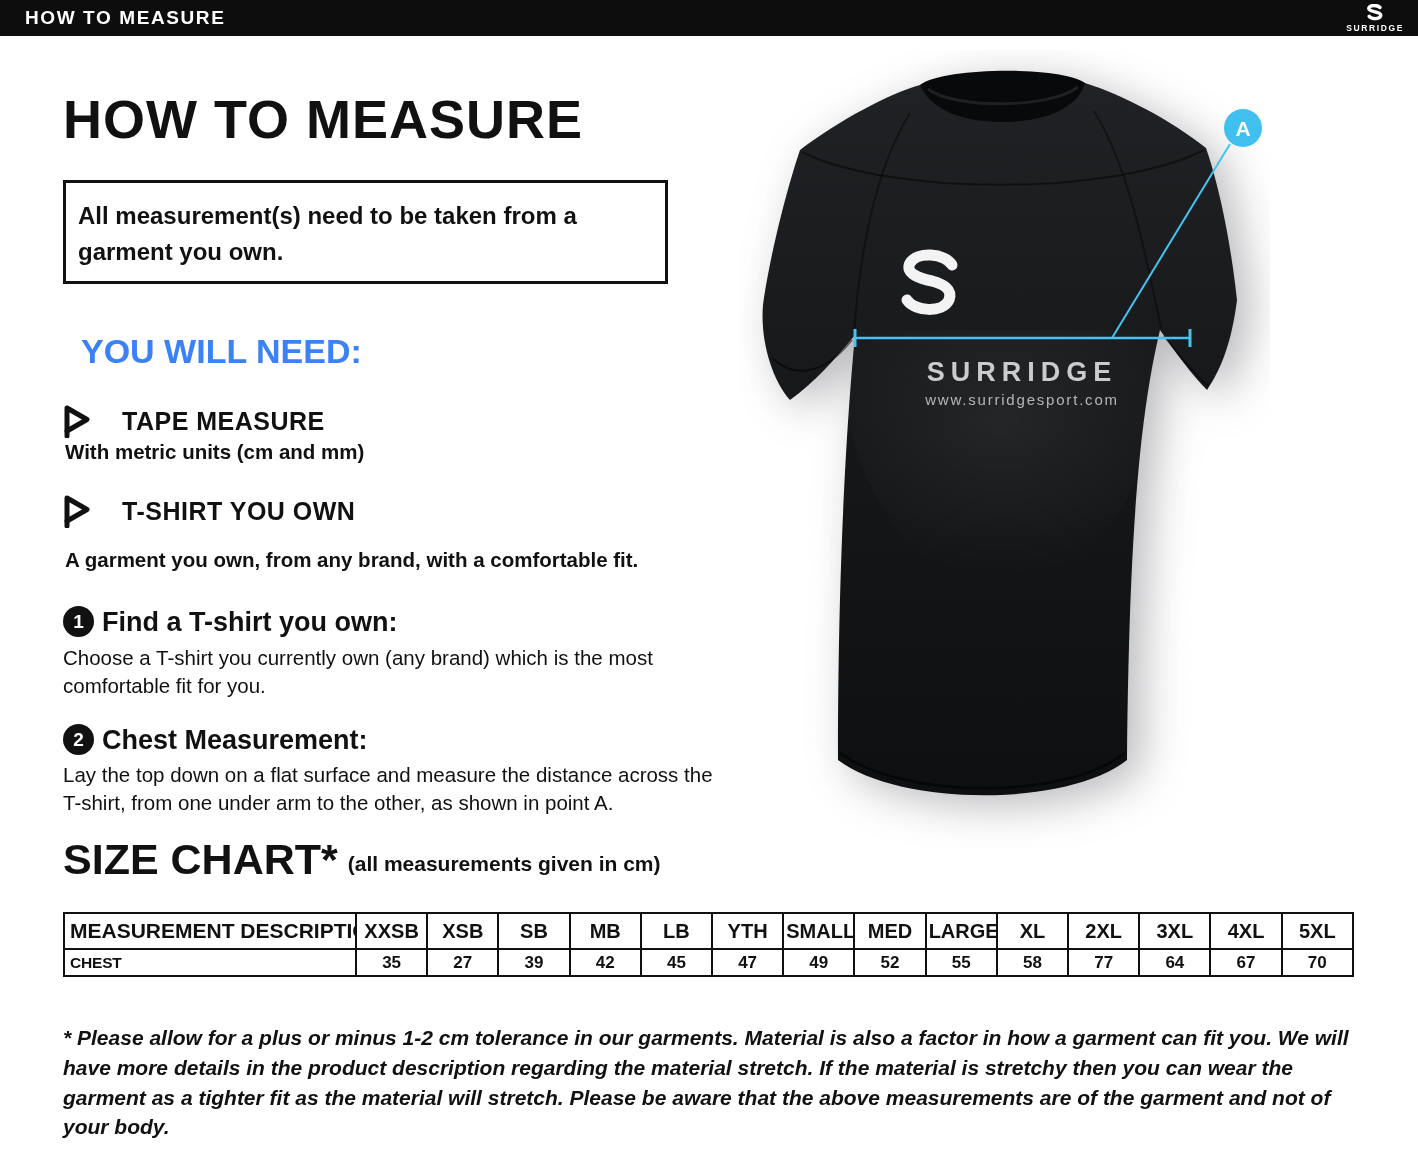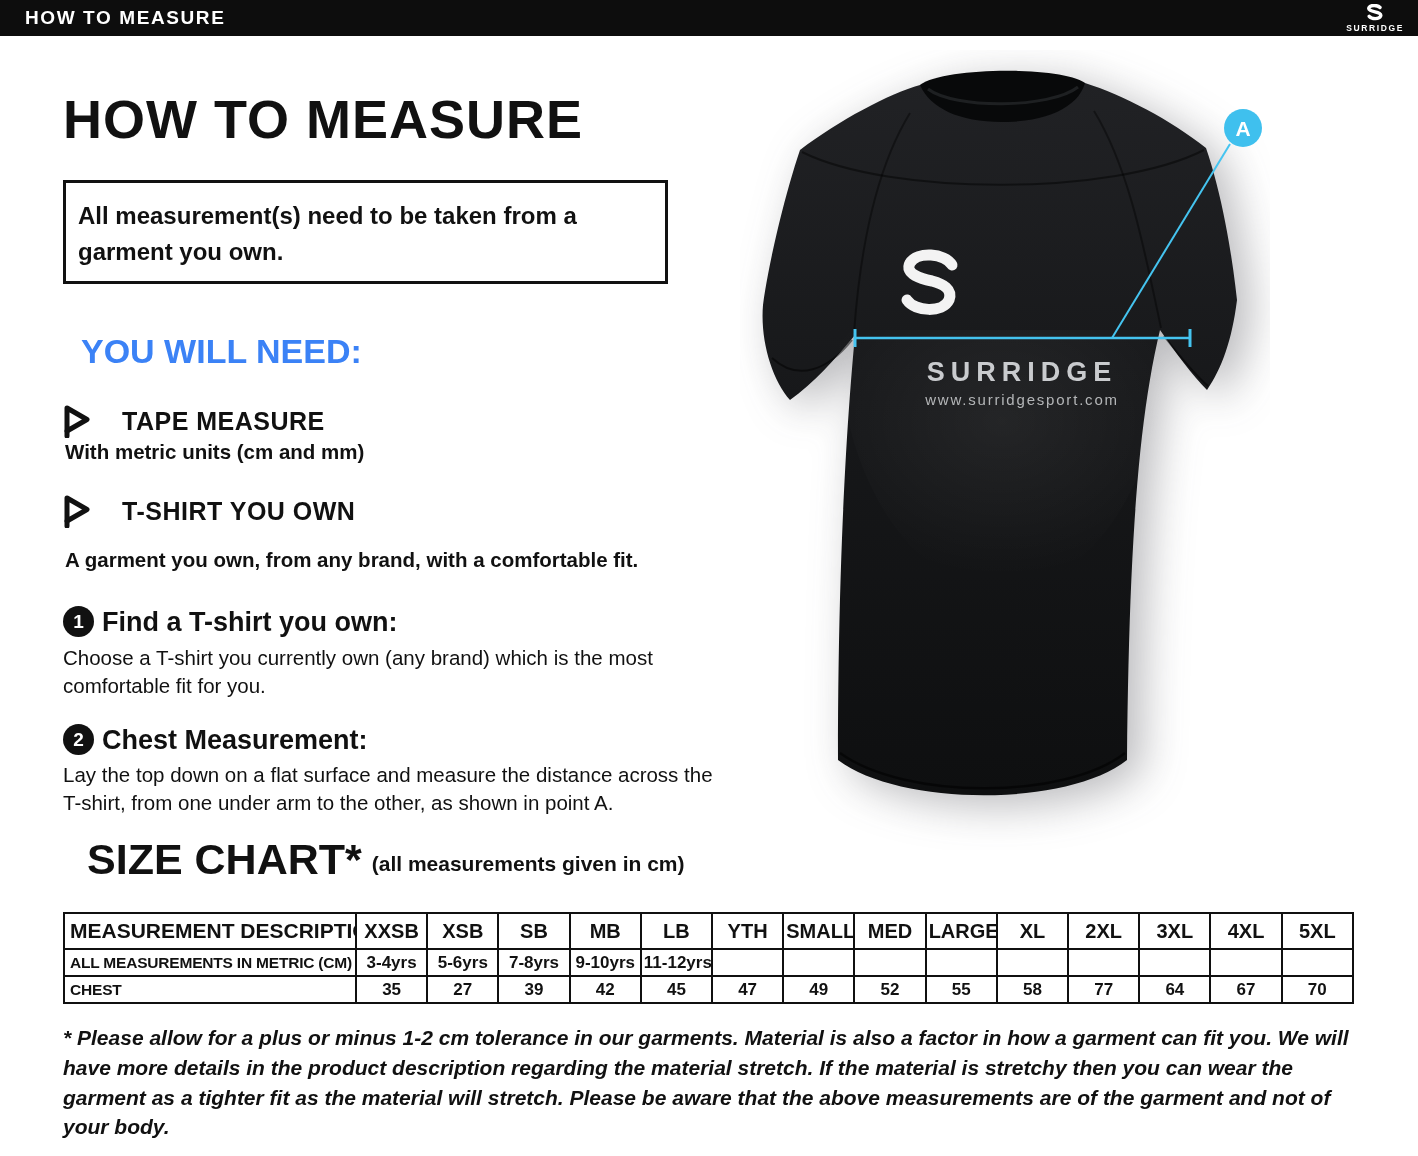--- a/index.html
+++ b/index.html
@@ -38,21 +38,21 @@
   }
   .step-title{position:absolute;left:102px;font-size:27px;font-weight:700;color:#111;}
   .step-desc{
     position:absolute;left:63px;width:668px;font-size:20.5px;font-weight:400;
     line-height:1.38;color:#111;
   }
   
   .size-chart-heading-row{
     position:absolute;left:63px;top:838px;display:flex;align-items:flex-end;gap:10px;
   }
-  .size-chart-heading{font-size:43px;font-weight:700;color:#111;line-height:1;margin-left:24px;}
+  .size-chart-heading{font-size:43px;font-weight:700;color:#111;line-height:1;}
   .size-chart-subheading{font-size:21px;font-weight:700;color:#111;padding-bottom:5px;}
   table.size-chart{
     position:absolute;left:63px;top:912px;width:1291px;border-collapse:collapse;
     table-layout:fixed;background:#fff;
   }
   table.size-chart th,table.size-chart td{
     border:2.5px solid #101010;text-align:center;padding:1px 2px;color:#111;
     overflow:hidden;white-space:nowrap;
   }
   table.size-chart th{font-size:20px;font-weight:700;height:32px;}
@@ -138,37 +138,20 @@
         <th>LARGE</th>
         <th>XL</th>
         <th>2XL</th>
         <th>3XL</th>
         <th>4XL</th>
         <th>5XL</th>
       </tr>
   </thead>
   <tbody>
       <tr>
-        <td class="row-label">ALL MEASUREMENTS IN METRIC (CM)</td>
-        <td>3-4yrs</td>
-        <td>5-6yrs</td>
-        <td>7-8yrs</td>
-        <td>9-10yrs</td>
-        <td>11-12yrs</td>
-        <td></td>
-        <td></td>
-        <td></td>
-        <td></td>
-        <td></td>
-        <td></td>
-        <td></td>
-        <td></td>
-        <td></td>
-      </tr>
-      <tr>
         <td class="row-label">CHEST</td>
         <td>35</td>
         <td>27</td>
         <td>39</td>
         <td>42</td>
         <td>45</td>
         <td>47</td>
         <td>49</td>
         <td>52</td>
         <td>55</td>

